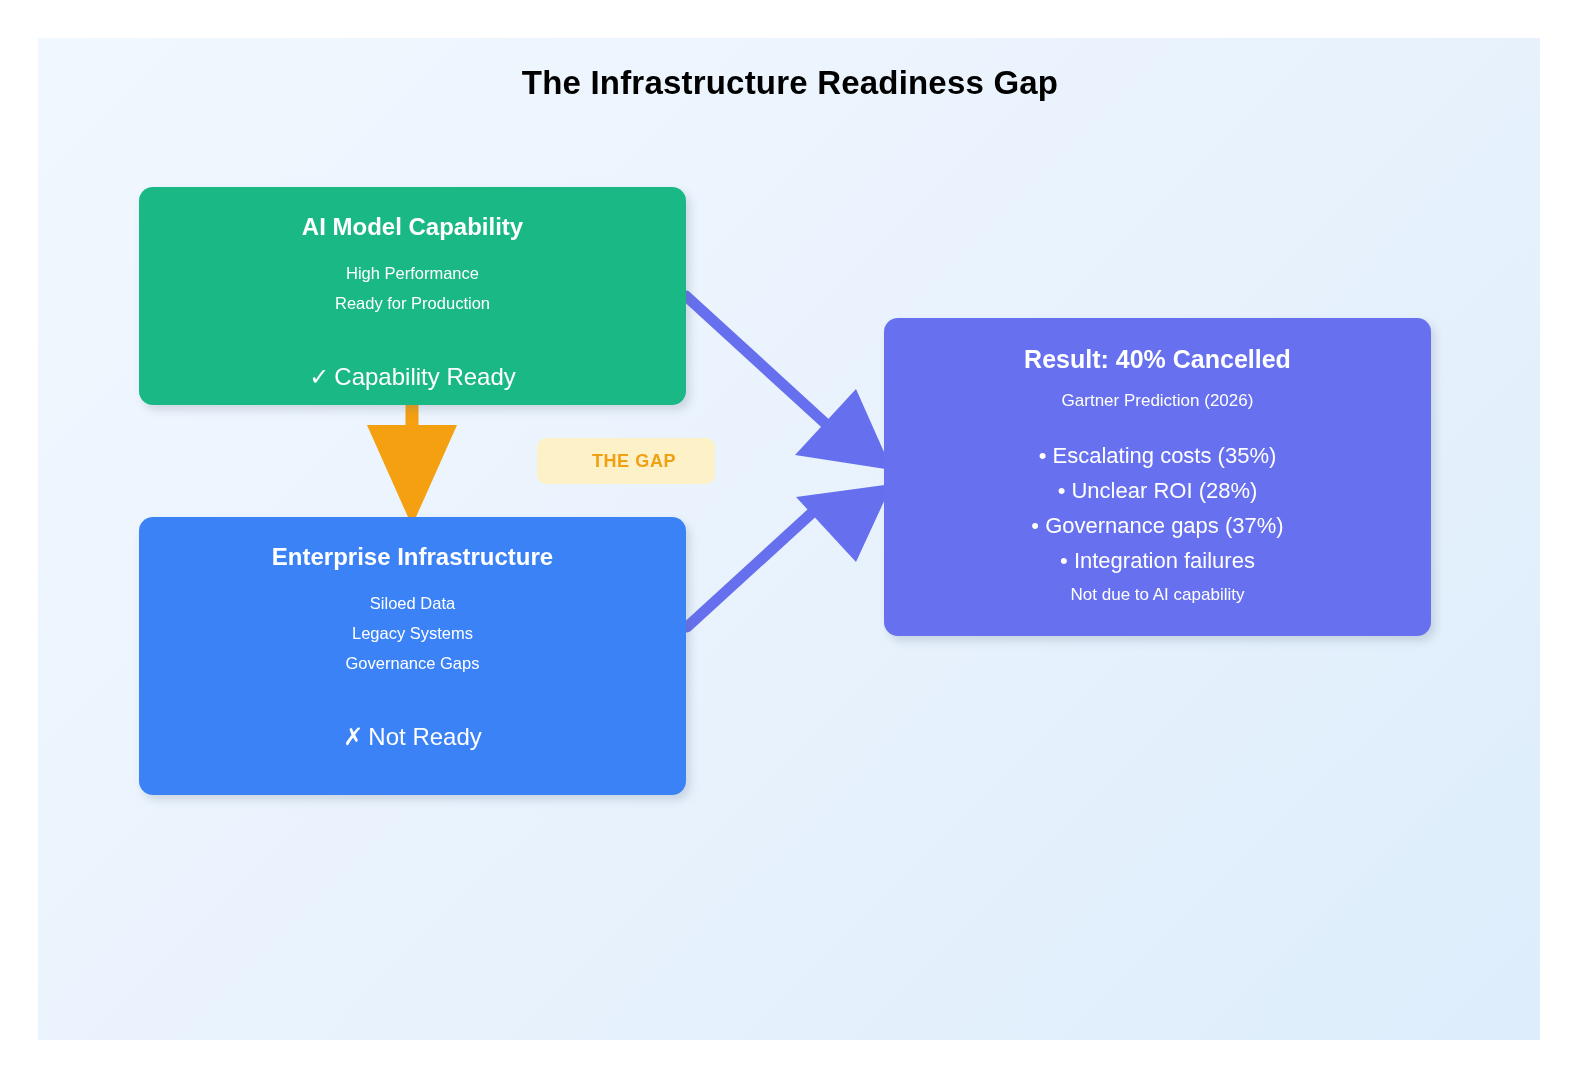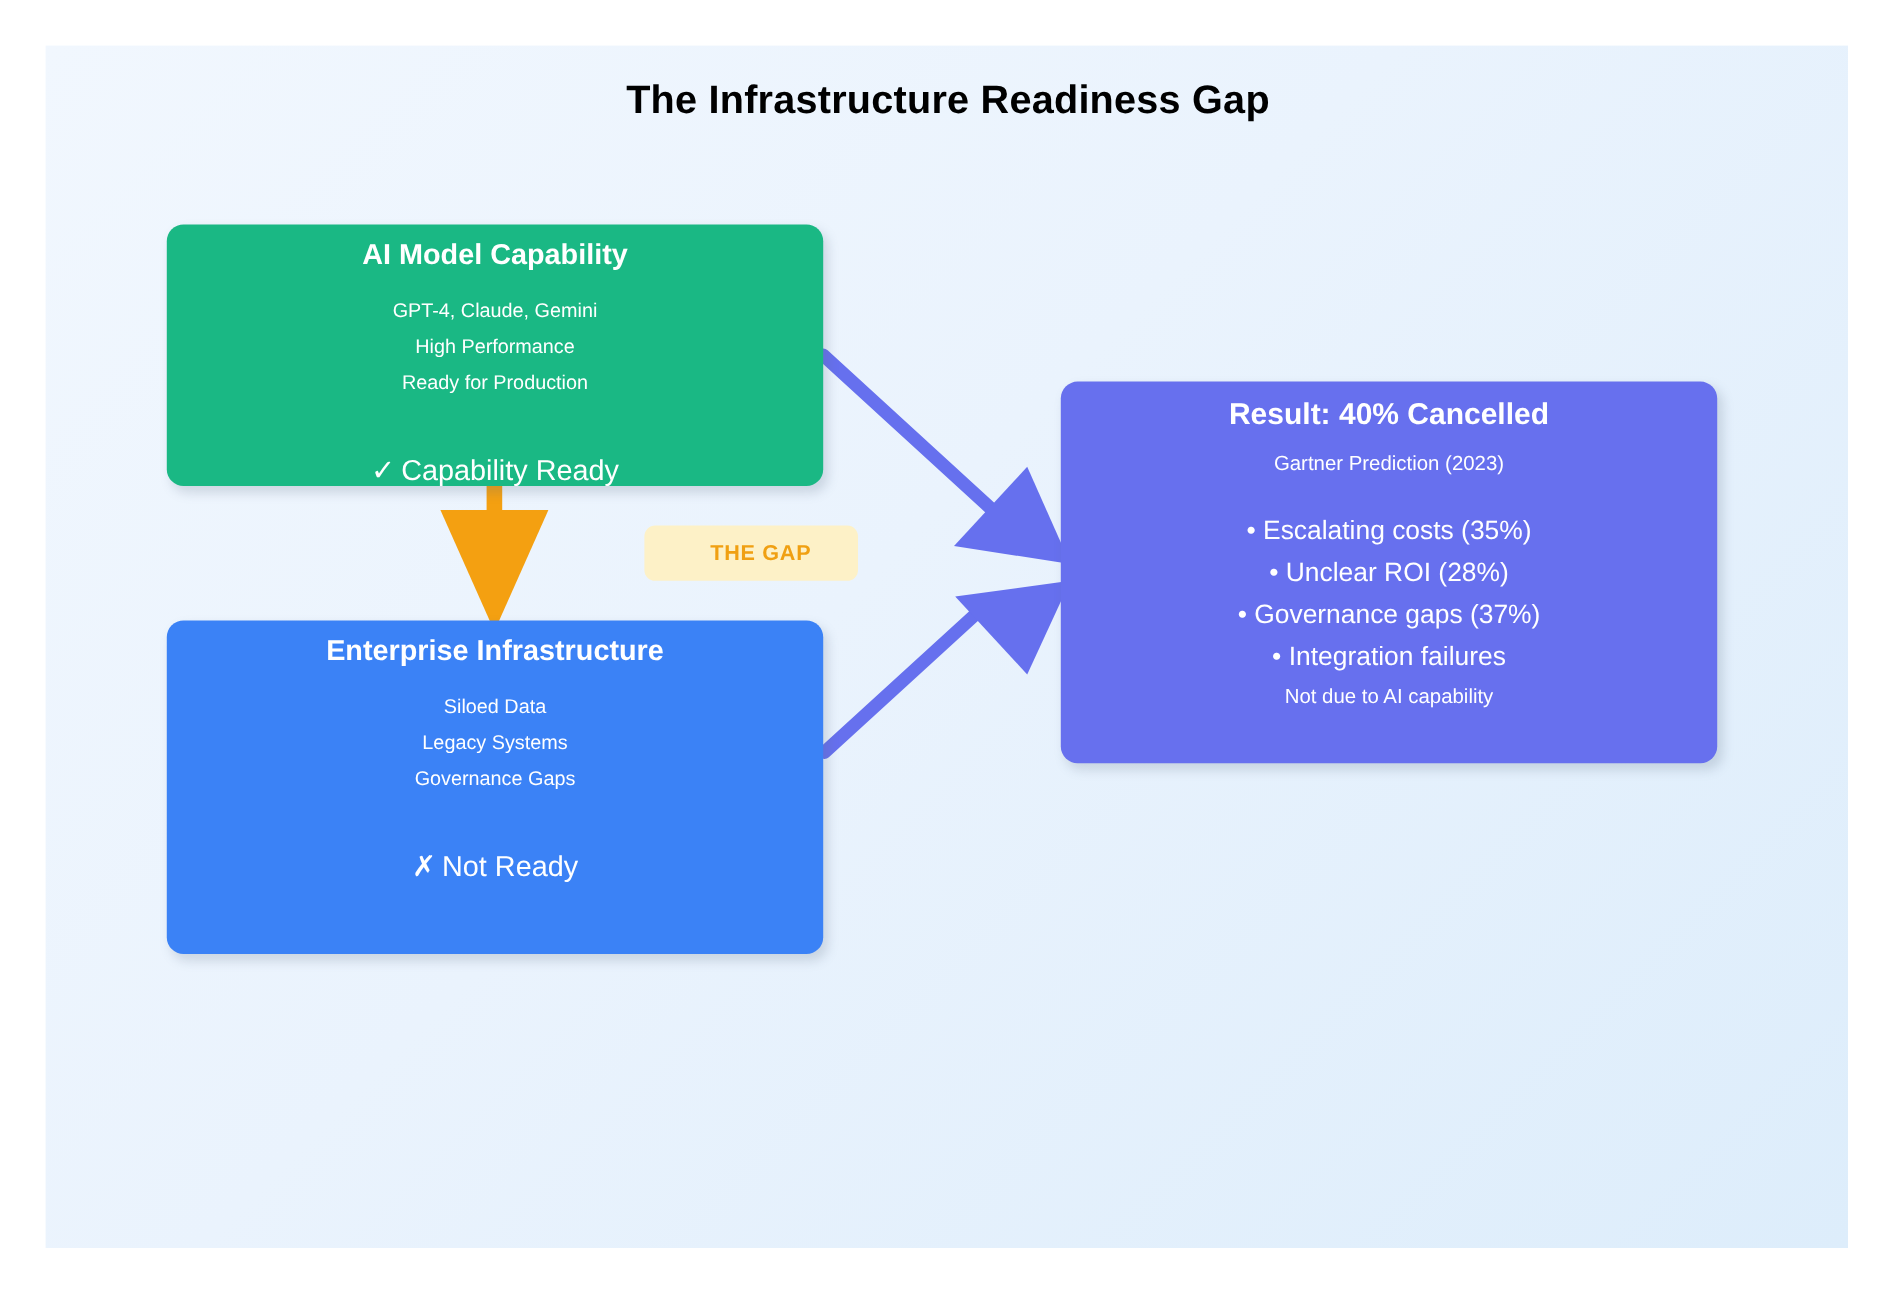--- a/index.html
+++ b/index.html
@@ -40,21 +40,21 @@
     letter-spacing: 0.2px;
   }
 
   
   .node {
     position: absolute;
     border-radius: 14px;
     box-shadow: 4px 5px 9px rgba(90, 110, 130, 0.22);
     color: #ffffff;
     text-align: center;
-    padding-top: 12px;
+    padding-top: 26px;
   }
   .node-title {
     font-size: 24px;
     font-weight: bold;
     line-height: 1.2;
     margin-bottom: 16px;
     color: #ffffff;
   }
   .node-lines { display: block; }
   .node-line {
@@ -165,40 +165,39 @@
 
     <g>
       <line x1="687" y1="627" x2="826" y2="500" stroke="#6670ee" stroke-width="11" stroke-linecap="round"></line>
       <polygon points="892,484 796,497 856,562" fill="#6670ee"></polygon>
     </g>
   </svg>
 
   <div class="node" id="node-ai">
     <div class="node-title">AI Model Capability</div>
     <div class="node-lines">
-      <div class="node-line">GPT-4, Claude, Gemini</div>
       <div class="node-line">High Performance</div>
       <div class="node-line">Ready for Production</div>
     </div>
     <div class="node-status"><span class="mark">✓</span><span>Capability Ready</span></div>
   </div>
 
   <div class="node" id="node-infra">
     <div class="node-title">Enterprise Infrastructure</div>
     <div class="node-lines">
       <div class="node-line">Siloed Data</div>
       <div class="node-line">Legacy Systems</div>
       <div class="node-line">Governance Gaps</div>
     </div>
     <div class="node-status"><span class="mark">✗</span><span>Not Ready</span></div>
   </div>
 
   <div class="node" id="node-result">
     <div class="node-title">Result: 40% Cancelled</div>
-    <div class="result-sub">Gartner Prediction (2023)</div>
+    <div class="result-sub">Gartner Prediction (2026)</div>
     <div class="node-lines">
       <div class="bullet-line">• Escalating costs (35%)</div>
       <div class="bullet-line">• Unclear ROI (28%)</div>
       <div class="bullet-line">• Governance gaps (37%)</div>
       <div class="bullet-line">• Integration failures</div>
     </div>
     <div class="note-line">Not due to AI capability</div>
   </div>
 
   <div id="gap-badge">

